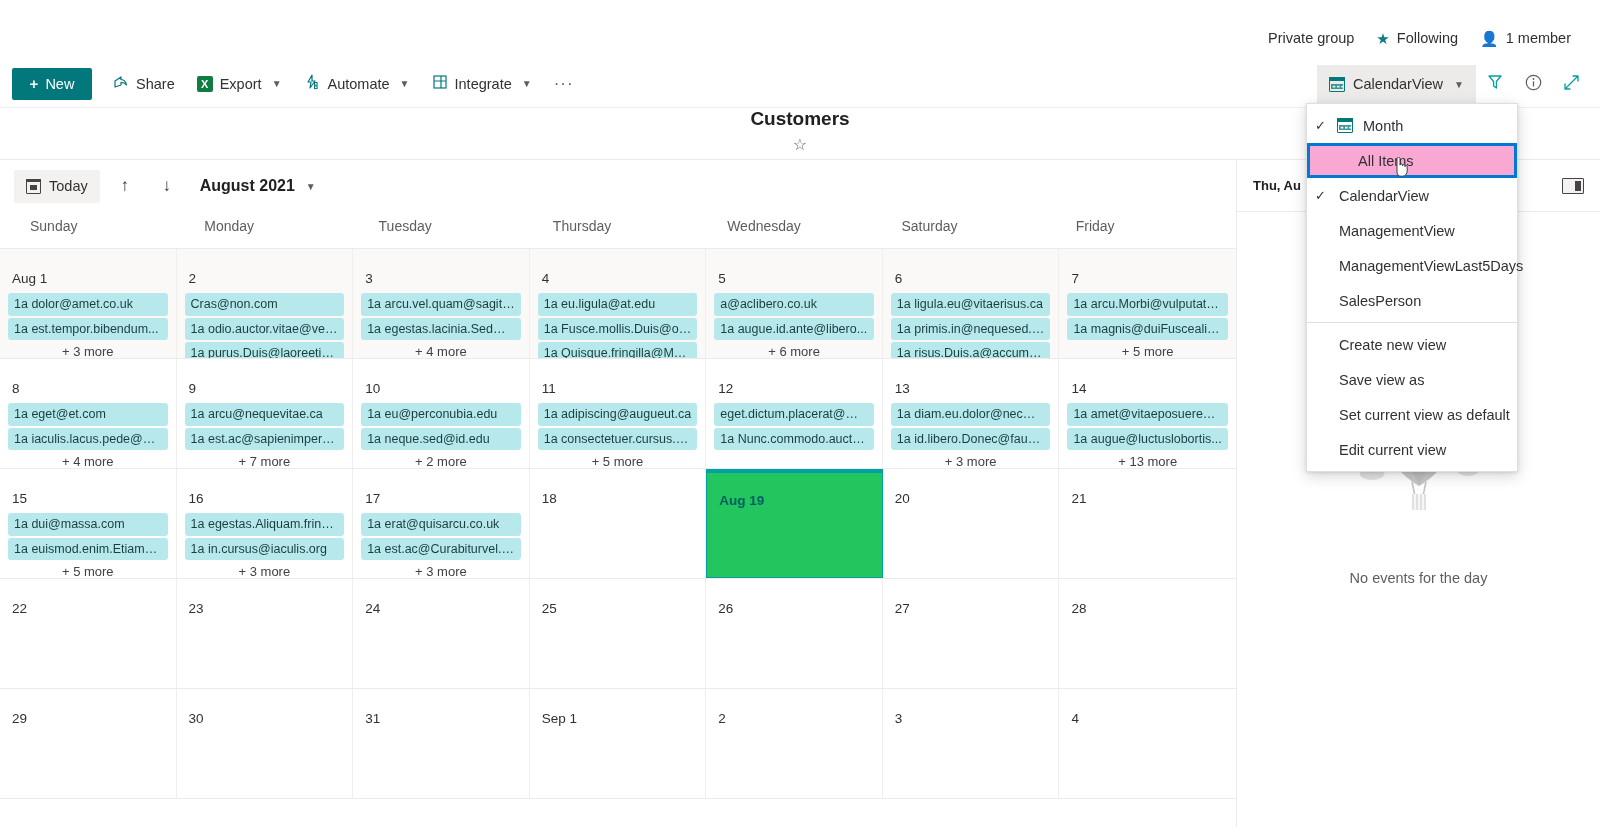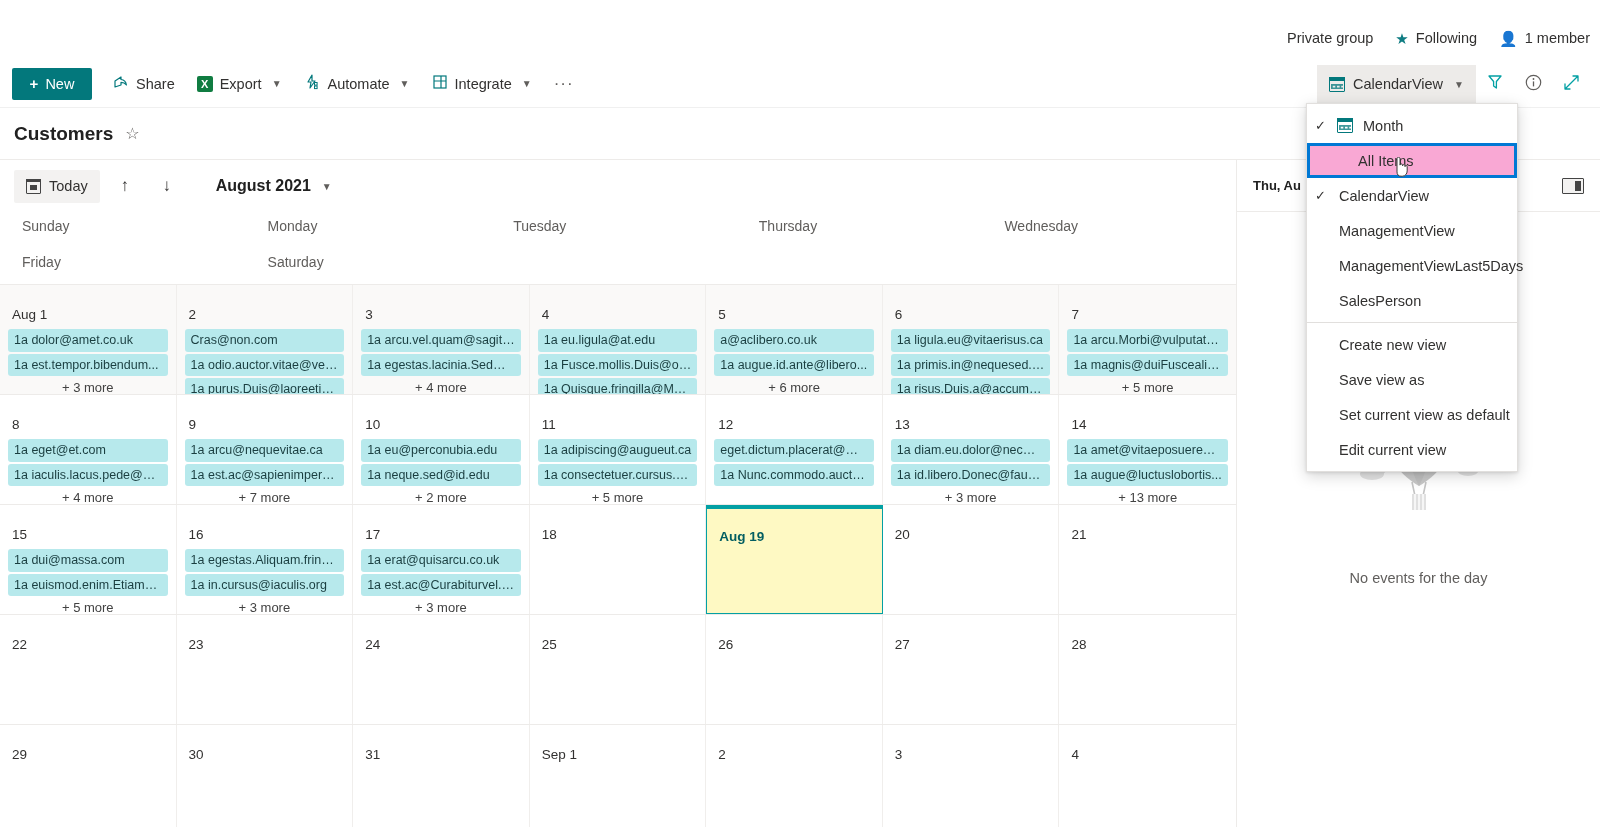--- a/index.html
+++ b/index.html
@@ -10,21 +10,21 @@
     font-family: "Liberation Sans", sans-serif;
     color: #323130;
     overflow: hidden;
   }
 
   
   .site-header {
     height: 60px; position: relative;
   }
   .site-meta {
-    position: absolute; right: 10px; top: 30px;
+    position: absolute; right: 29px; top: 30px;
     display: flex; align-items: center; gap: 22px;
     font-size: 14.5px; color: #323130;
   }
   .site-meta .meta-item { display: flex; align-items: center; gap: 7px; cursor: pointer; }
   .star-glyph { color: #0f7c82; font-size: 15px; line-height: 1; }
   .person-glyph { color: #444; font-size: 15px; line-height: 1; }
 
   
   .command-bar {
     height: 48px;
@@ -80,22 +80,22 @@
     opacity: .75;
   }
   .excel-ico {
     width: 16px; height: 16px; background: #107c41; border-radius: 2px;
     color: #fff; font-size: 11px; font-weight: 700;
     display: flex; align-items: center; justify-content: center; flex: none;
   }
 
   
   .title-row {
-    height: 52px; display: flex; align-items: center; gap: 12px;
-    padding: 0 14px; border-bottom: 1px solid #edebe9;
+    height: 52px; display: flex; align-items: center; gap: 5px;
+    padding: 0 14px; border-bottom: 1px solid #edebe9; flex-direction: column;
   }
   .page-title { font-size: 19px; font-weight: 600; color: #212121; }
   .title-star { font-size: 16px; color: #605e5c; cursor: pointer; }
 
   
   .body-wrap { display: flex; height: 675px; }
   .cal-pane { width: 1236px; position: relative; }
   .detail-pane { flex: 1; border-left: 1px solid #edebe9; position: relative; }
 
   
@@ -116,46 +116,46 @@
   .today-ico::after {
     content: ""; position: absolute; left: 3px; right: 3px; top: 5px; bottom: 3px; background: #444;
   }
   .nav-arrow {
     width: 34px; height: 34px; display: flex; align-items: center; justify-content: center;
     font-size: 17px; color: #323130; cursor: pointer; margin-left: 4px;
   }
   .month-label {
     display: flex; align-items: center; gap: 8px;
     font-size: 16px; font-weight: 600; color: #212121;
-    margin-left: 28px; cursor: pointer;
-  }
-
-  
-  .weekday-row { display: grid; grid-template-columns: repeat(5, 1fr); padding: 0 0 0 8px; }
+    margin-left: 12px; cursor: pointer;
+  }
+
+  
+  .weekday-row { display: grid; grid-template-columns: repeat(7, 1fr); padding: 0 0 0 16px; }
   .weekday {
     font-size: 14px; color: #605e5c; padding: 6px 0 14px 14px;
   }
 
   
   .grid { border-top: 1px solid #edebe9; }
   .week {
     display: grid; grid-template-columns: repeat(7, 1fr);
     border-bottom: 1px solid #edebe9;
     height: 110px;
   }
   .day {
     border-right: 1px solid #f0eeec;
     padding: 6px 8px 0 8px;
     position: relative; overflow: hidden; cursor: pointer;
   }
   .day:last-child { border-right: none; }
   .day.shaded { background: #faf9f8; }
   .daynum { font-size: 13.5px; color: #323130; margin: 16px 0 7px 4px; }
   .day.selected {
-    background: #fef9c3;
+    background: #22c55e;
     border: 1px solid #03a0a4;
     border-top: 4px solid #03a0a4;
     padding-top: 4px;
   }
   .day.selected .daynum { color: #035e61; font-weight: 600; }
 
   .event {
     background: #b7e9ec; color: #1a3e40;
     font-size: 12.5px; line-height: 1;
     padding: 5px 6px; margin-bottom: 2px;
@@ -327,22 +327,22 @@
         <span class="chev">▼</span>
       </div>
     </div>
 
     <div class="weekday-row" id="weekday-row">
         <div class="weekday">Sunday</div>
         <div class="weekday">Monday</div>
         <div class="weekday">Tuesday</div>
         <div class="weekday">Thursday</div>
         <div class="weekday">Wednesday</div>
+        <div class="weekday">Saturday</div>
         <div class="weekday">Friday</div>
-        <div class="weekday">Saturday</div>
       </div>
     <div class="grid" id="cal-grid">
         <div class="week">
           <div class="day shaded">
             <div class="daynum">Aug 1</div>
             <div class="event">1a dolor@amet.co.uk</div>
             <div class="event">1a est.tempor.bibendum...</div>
             <div class="more">+ 3 more</div>
           </div>
           <div class="day shaded">

